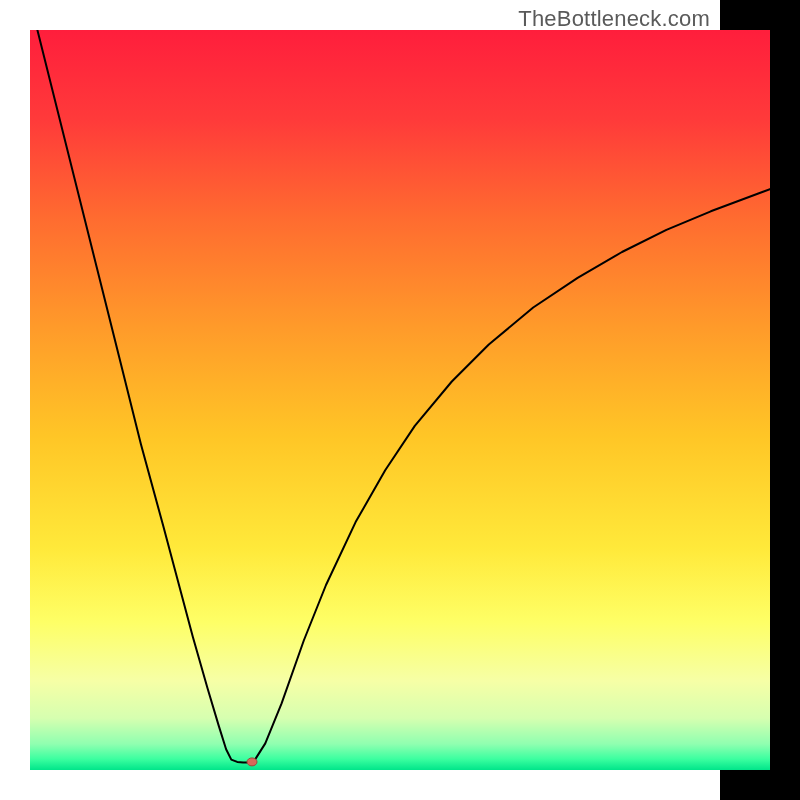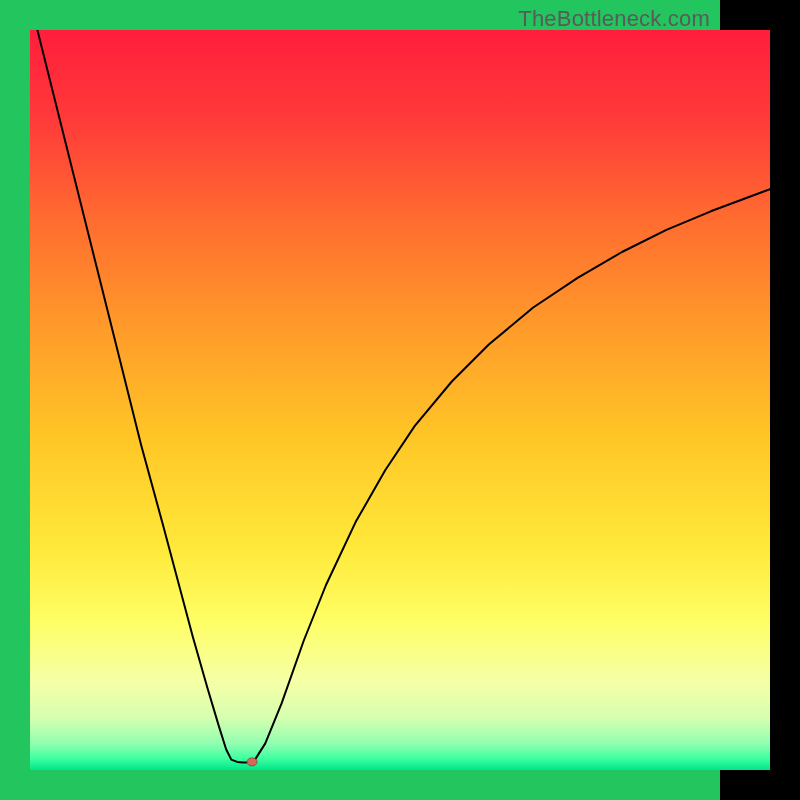--- a/index.html
+++ b/index.html
@@ -10,21 +10,21 @@
     background: #000;
     overflow: hidden;
     font-family: Arial, Helvetica, sans-serif;
   }
   .frame {
     position: absolute;
     left: 0;
     top: 0;
     width: 720px;
     height: 800px;
-    background: #22c55e;
+    background: #ffffff;
   }
   .plot-area {
     position: absolute;
     left: 30px;
     top: 30px;
     width: 740px;
     height: 740px;
     overflow: hidden;
   }
   .gradient-bg {

